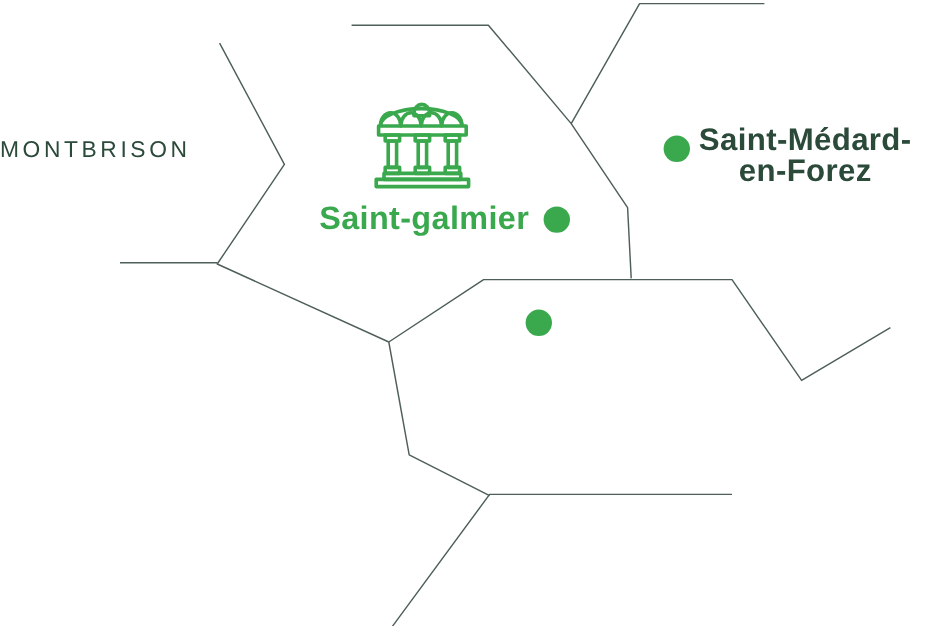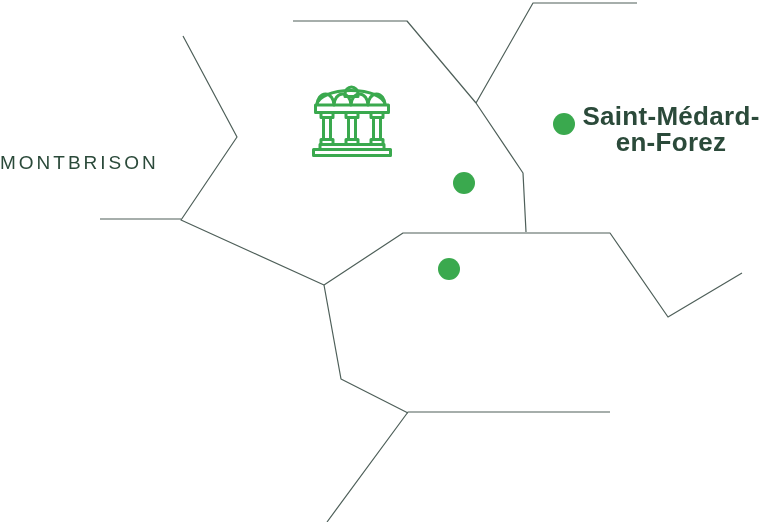--- a/index.html
+++ b/index.html
@@ -11,21 +11,20 @@
     font-family:"Liberation Sans","DejaVu Sans",sans-serif;
   }
   .boundaries{position:absolute;left:0;top:0;z-index:1;}
   .boundaries path{fill:none;stroke:#4e5f59;stroke-width:1.2;stroke-linejoin:round;}
   .region-label{
     position:absolute;z-index:3;
     color:#2b4a3a;
     font-size:19px;font-weight:400;
     letter-spacing:3px;line-height:1;
     white-space:nowrap;
-    margin-top:37px;
   }
   .label-montbrison{left:0px;top:116px;}
   .label-saint-etienne{left:470px;top:497px;}
   .town-label{
     position:absolute;z-index:3;
     font-weight:700;line-height:1;
     letter-spacing:0.3px;white-space:nowrap;
   }
   .label-saint-galmier{left:266px;top:169px;font-size:27px;color:#3aa94e;}
   .label-chamboeuf{left:375px;top:287px;font-size:27px;color:#2b4a3a;}
@@ -84,20 +83,21 @@
     <rect x="63.5" y="35.5" width="7" height="22"></rect>
     <rect x="61" y="57.5" width="12" height="5"></rect>
 
     <rect x="10" y="62.5" width="64" height="5"></rect>
     <rect x="3.5" y="67.5" width="77" height="6"></rect>
   </svg>
 
   <div class="region-label label-montbrison">MONTBRISON</div>
 
 
+  <div class="town-label label-saint-galmier">Saint-galmier</div>
   <div class="dot dot-saint-galmier"></div>
 
   <div class="label-saint-medard">
     <div>Saint-Médard-</div>
     <div>en-Forez</div>
   </div>
   <div class="dot dot-saint-medard"></div>
 
   <div class="dot dot-chamboeuf"></div>
 

